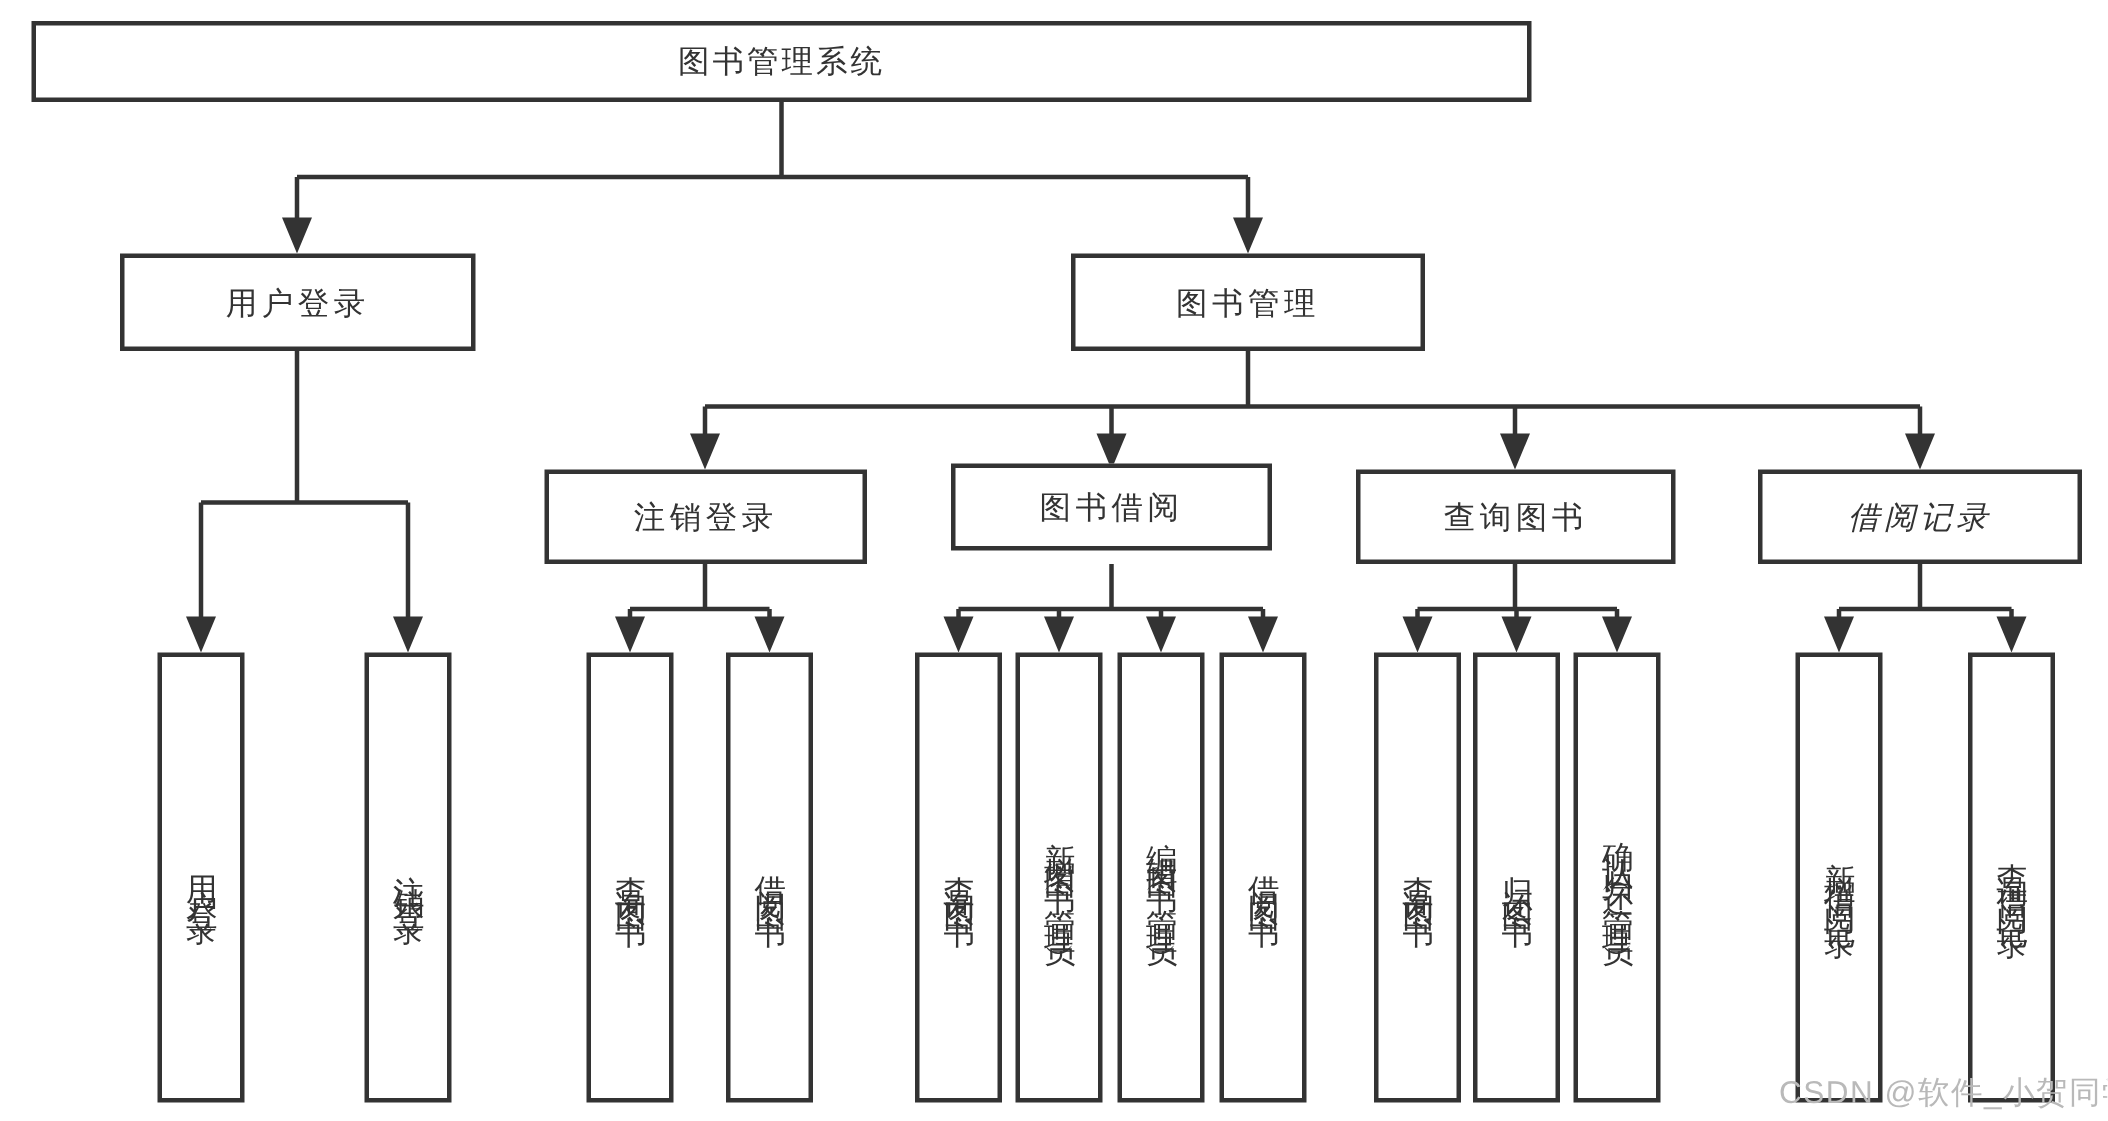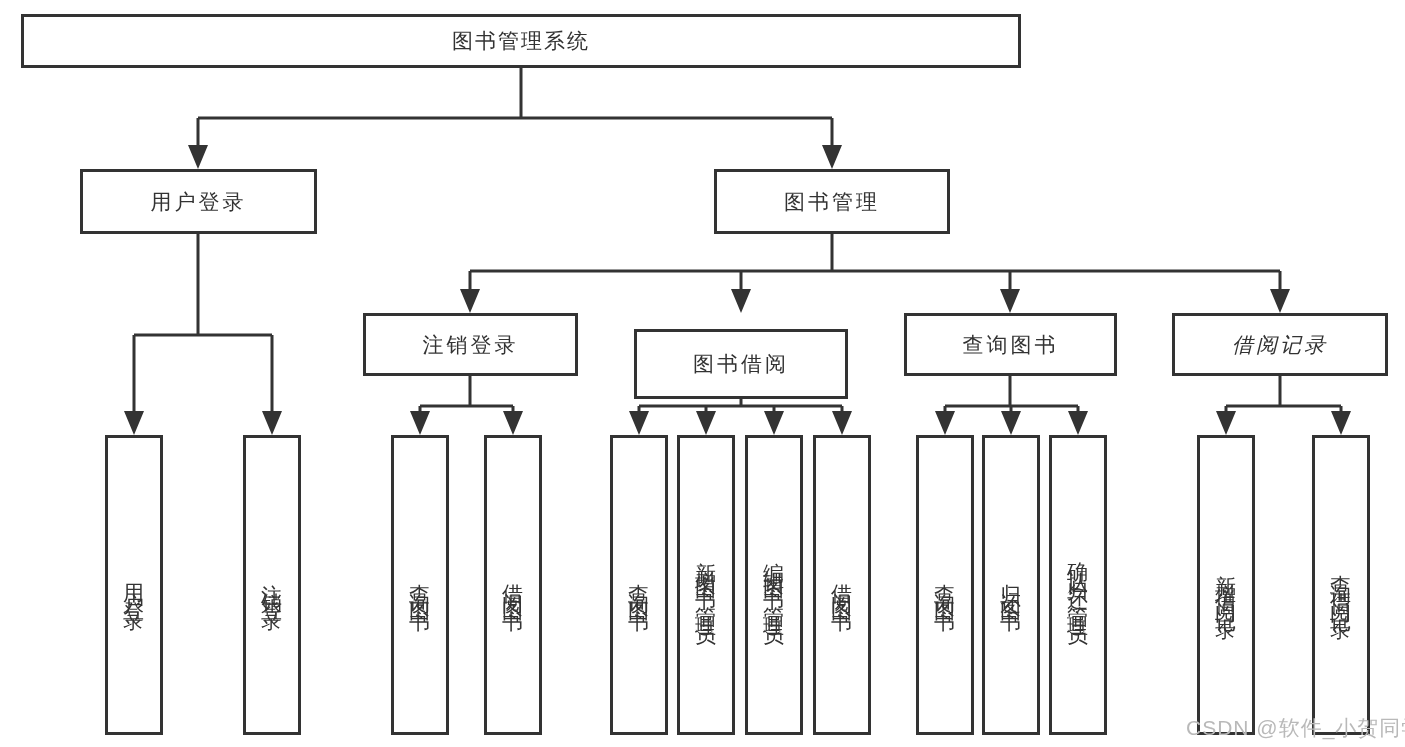--- a/index.html
+++ b/index.html
@@ -101,21 +101,21 @@
   <div class="node" style="left:80px; top:169px; width:237px; height:65px;">
     <span>用户登录</span>
   </div>
   <div class="node" style="left:714px; top:169px; width:236px; height:65px;justify-content:center;">
     <span>图书管理</span>
   </div>
 
   <div class="node" style="left:363px; top:313px; width:215px; height:63px;">
     <span>注销登录</span>
   </div>
-  <div class="node" style="left:634px; top:329px; width:214px; height:70px;">
+  <div class="node" style="left:634px; top:309px; width:214px; height:58px;">
     <span>图书借阅</span>
   </div>
   <div class="node" style="left:904px; top:313px; width:213px; height:63px;">
     <span>查询图书</span>
   </div>
   <div class="node" style="left:1172px; top:313px; width:216px; height:63px;font-style:italic;">
     <span>借阅记录</span>
   </div>
 
   <div class="node vertical" style="left:105px; top:435px; width:58px; height:300px;">

